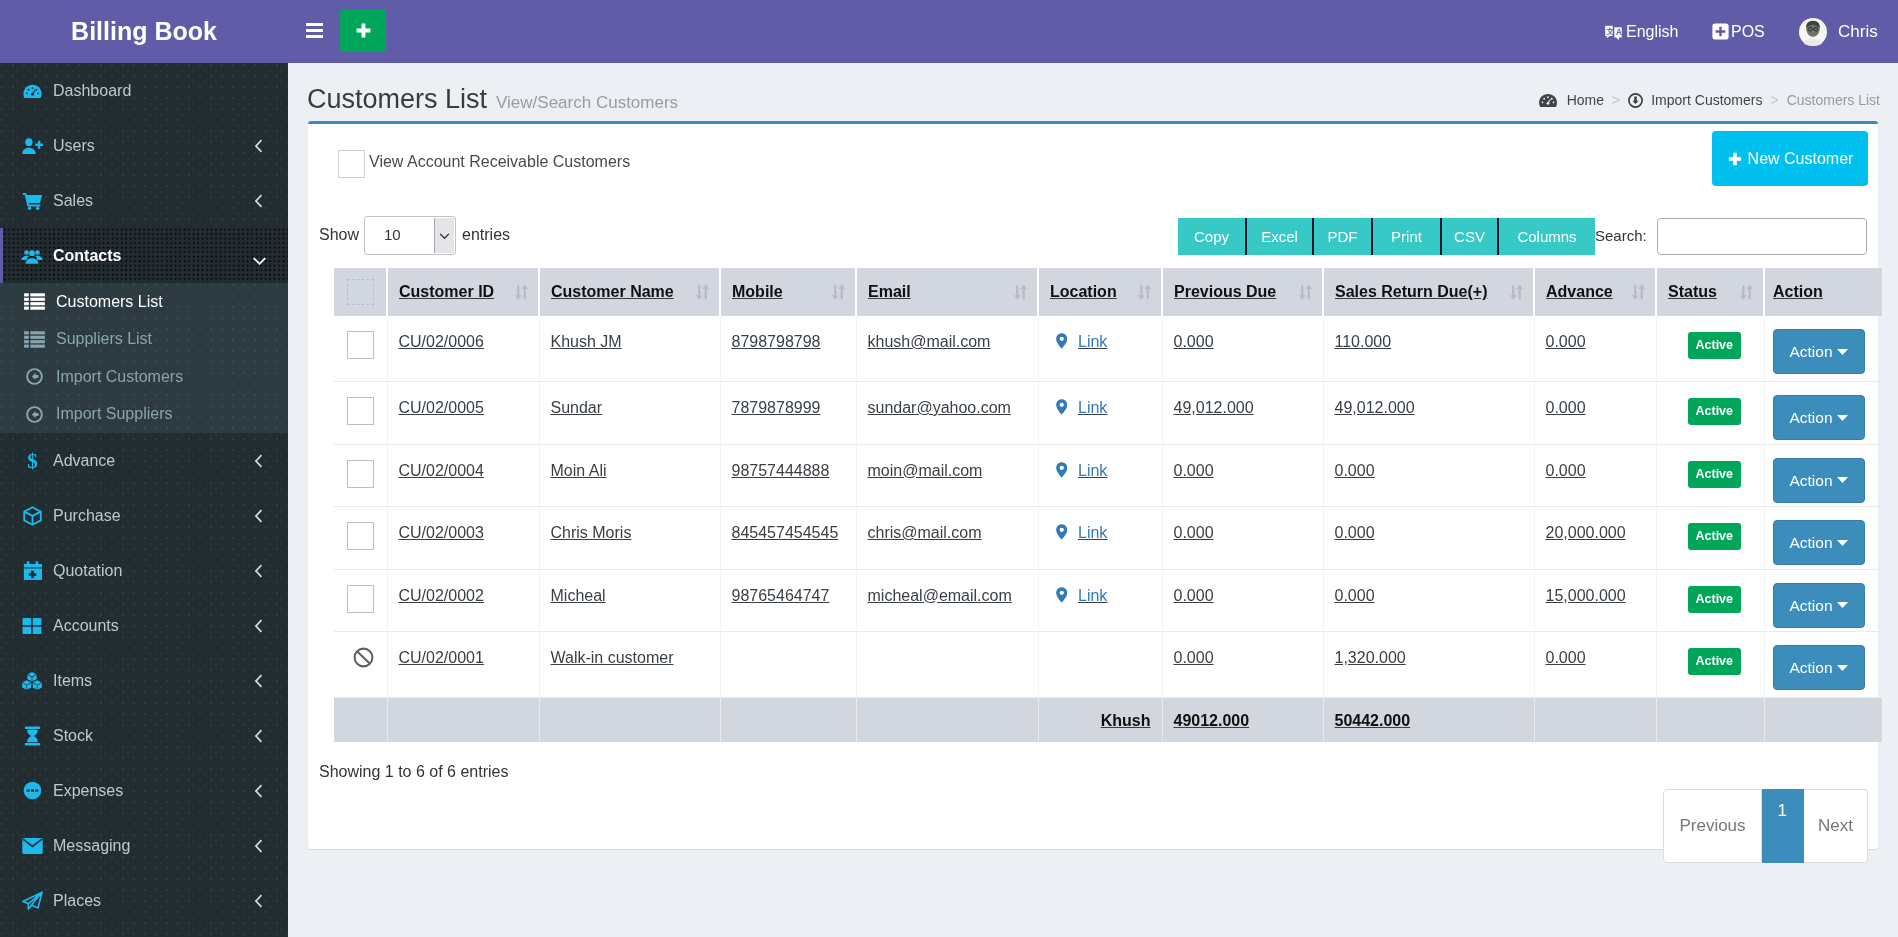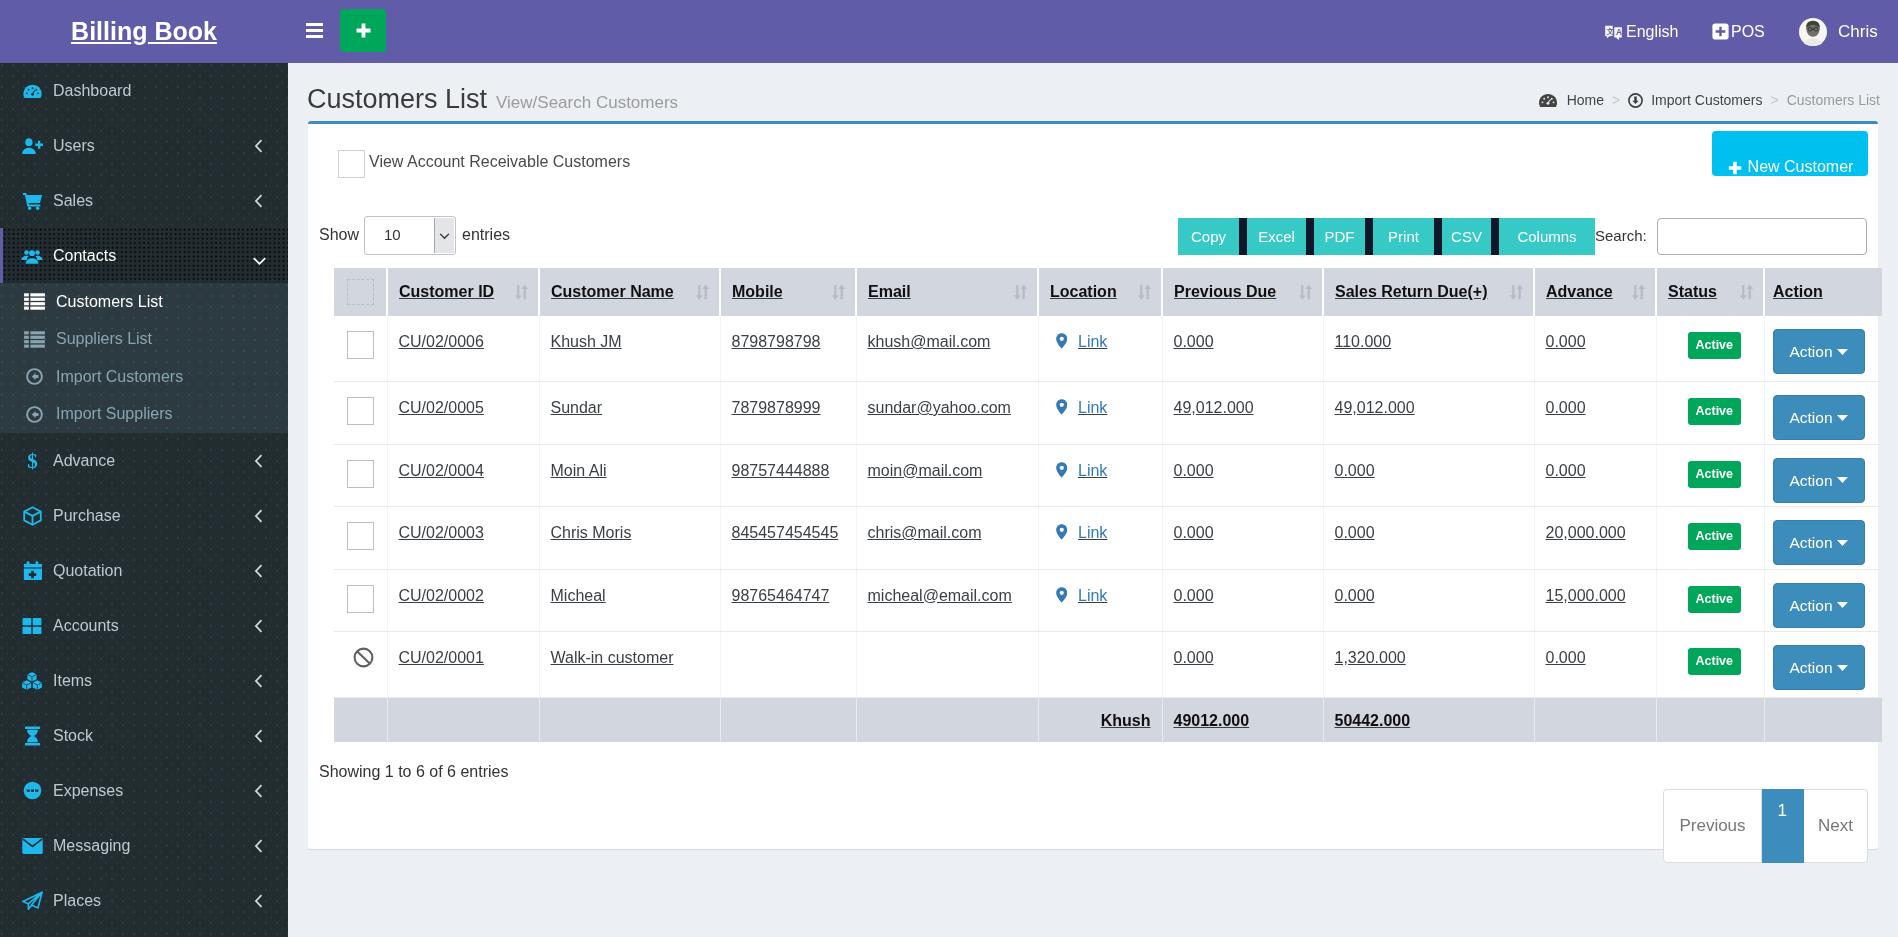--- a/index.html
+++ b/index.html
@@ -1,59 +1,59 @@
 <!DOCTYPE html>
 <html><head>
 <meta charset="utf-8">
 <style>
 * { margin:0; padding:0; box-sizing:border-box; }
 html,body { width:1898px; height:937px; overflow:hidden; font-family:"Liberation Sans", sans-serif; background:#ecf0f5; }
 .navbar { position:absolute; left:0; top:0; width:1898px; height:63px; background:#605ca8; }
-.logo { position:absolute; left:0; top:0; width:288px; height:63px; background:#605ca8; color:#fff; font-size:25px; font-weight:bold; text-align:center; line-height:62px;text-decoration:underline; }
+.logo { position:absolute; left:0; top:0; width:288px; height:63px; background:#605ca8; color:#fff; font-size:25px; font-weight:bold; text-align:center; line-height:62px; }
 .hamburger { position:absolute; left:306px; top:23px; width:17px; height:15px; }
 .hamburger div { height:3px; background:#fff; margin-bottom:3px; }
 .plusbtn { position:absolute; left:340px; top:9px; width:46px; height:43px; background:#00a65a; border-radius:4px; color:#fff; text-align:center; }
 .plusbtn svg { margin-top:14px; }
 .tr-item { position:absolute; top:0; height:63px; display:flex; align-items:center; color:#fff; font-size:16px; }
 
 .sidebar { position:absolute; left:0; top:63px; width:288px; height:874px; background-color:#222d32;
   background-image:radial-gradient(circle at 2px 2px, #2f3a41 0.8px, rgba(0,0,0,0) 1.1px), radial-gradient(circle at 7px 8px, #362f28 0.7px, rgba(0,0,0,0) 1px);
   background-size:11px 11px; }
 .m-item { position:relative; height:55px; display:flex; align-items:center; color:#bdc9d0; font-size:16px; border-left:3px solid transparent; }
 .m-item .mi { width:22px; margin-left:18px; text-align:center; flex:none; display:flex; justify-content:center; }
 .m-item .mtxt { margin-left:10px; }
 .m-item .chev { position:absolute; right:25px; top:50%; transform:translateY(-50%); height:15px; }
 .m-item.active { background-color:#222c31;
   background-image:radial-gradient(circle at 1.5px 1.5px, #04080a 0.85px, rgba(0,0,0,0) 1.15px);
-  background-size:4.5px 4.5px; color:#fff; border-left-color:#605ca8; }
+  background-size:4.5px 4.5px; color:#fff; border-left-color:#605ca8;font-weight:bold; }
 .submenu { background-color:#2c3b41;
   background-image:radial-gradient(circle at 2px 2px, #384750 0.8px, rgba(0,0,0,0) 1.1px), radial-gradient(circle at 7px 8px, #3e362d 0.7px, rgba(0,0,0,0) 1px);
   background-size:11px 11px; padding:0; }
 .s-item { position:relative; height:37.5px; display:flex; align-items:center; color:#8aa4af; font-size:16px; }
 .s-item .mi { width:22px; margin-left:23px; text-align:center; flex:none; display:flex; justify-content:center; }
 .s-item .mtxt { margin-left:11px; }
 .s-item.active { color:#fff; }
 
 .content { position:absolute; left:288px; top:63px; width:1610px; height:874px; background:#ecf0f5; }
 .h1 { position:absolute; left:19px; top:21px; font-size:27px; color:#3b3b3b; }
 .h1 small { font-size:17px; color:#9c9c9c; margin-left:9px; }
 .breadcrumb { position:absolute; right:18px; top:29px; font-size:14px; color:#444; display:flex; align-items:center; }
 .breadcrumb .gt { color:#c2c7cc; padding:0 8px; }
 .breadcrumb .sp { width:8px; }
 .breadcrumb .last { color:#9a9a9a; }
 .box { position:absolute; left:20px; top:58px; width:1570px; height:728px; background:#fff; border-top:3px solid #3c8dbc; border-radius:3px; box-shadow:0 1px 1px rgba(0,0,0,0.1); }
 .vcheck { position:absolute; left:30px; top:26px; width:27px; height:28px; border:1px solid #cdd2d8; background:#fff; }
 .vlabel { position:absolute; left:61px; top:28px; font-size:16px; color:#4a4a4a; line-height:20px; }
-.newcust { position:absolute; left:1404px; top:7px; width:156px; height:45px; background:#00c0ef; border-radius:4px; color:#fff; font-size:16px; display:flex; align-items:flex-end; justify-content:center; }
+.newcust { position:absolute; left:1404px; top:7px; width:156px; height:55px; background:#00c0ef; border-radius:4px; color:#fff; font-size:16px; display:flex; align-items:center; justify-content:center; }
 .lab { position:absolute; font-size:16px; color:#333; }
 .selbox { position:absolute; left:56px; top:92px; width:92px; height:39px; border:1px solid #c3c3c3; border-radius:3px; background:#fff; }
 .selbox .arr { position:absolute; right:1px; top:1px; bottom:1px; width:20px; background:#e3e5e9; border-left:1px solid #a8a8a8; }
 .selbox .num { position:absolute; left:19px; top:9px; font-size:15px; color:#333; }
 .dtbtns { position:absolute; left:870px; top:94px; height:37px; display:flex; }
-.dtb { background:#37c9c5; color:#fff; font-size:15px; display:flex; align-items:center; justify-content:center; border-right:8px solid #0f172a; }
+.dtb { background:#37c9c5; color:#fff; font-size:15px; display:flex; align-items:center; justify-content:center; border-right:2px solid #0f172a; }
 .dtb:last-child { border-right:none; }
 .searchlab { position:absolute; left:1287px; top:103px; font-size:15px; color:#333; }
 .searchbox { position:absolute; left:1349px; top:94px; width:210px; height:37px; border:1px solid #adadad; border-radius:4px; background:#fff; }
 
 table.dt { position:absolute; left:26px; top:144px; border-collapse:collapse; table-layout:fixed; width:1548px; font-size:16px; color:#3a3f44;text-decoration:underline; }
 table.dt th { background:#d2d6de; font-weight:bold; color:#101010; font-size:16px; text-align:left; height:48px; padding:0 10px 0 11px; border-right:2px solid #fff; position:relative; }
 table.dt th .sort { position:absolute; right:8px; top:50%; transform:translateY(-50%); height:19px; }
 table.dt td { vertical-align:top; padding:15px 11px 0 11px; height:62.5px; border-right:1px solid #f3f3f3; border-bottom:1px solid #e9eaec; line-height:21px; }
 table.dt td.cb, table.dt th.cb { padding-left:13px; }
 tr.r1 td, tr.r6 td { height:65.5px; }

